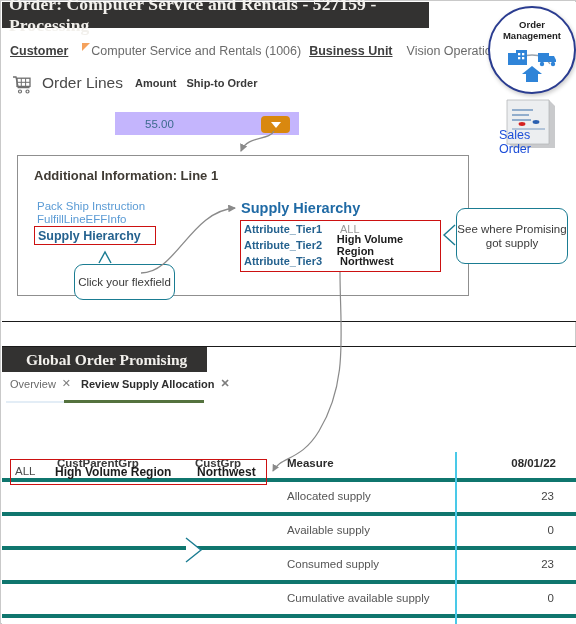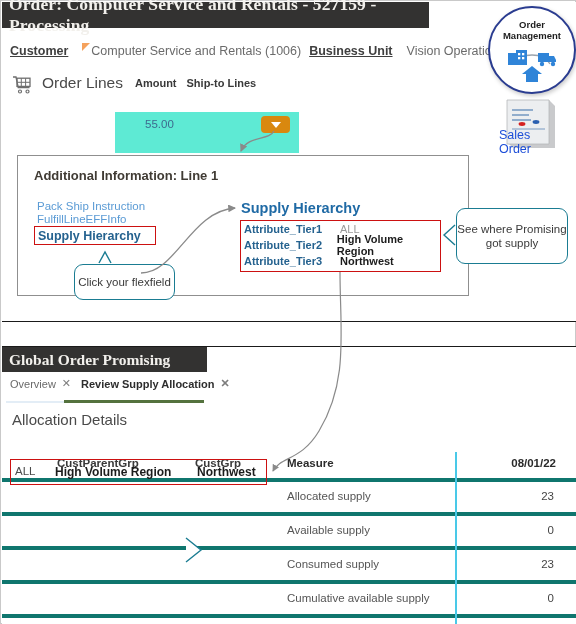--- a/index.html
+++ b/index.html
@@ -75,22 +75,22 @@
     margin-right: 12px;
   }
   #order-linesrow .ol-col {
     font-size: 11px; color: #3a3a3a; font-weight: 700;
     margin-right: 10px;
   }
 
   
   #amount-field {
     position: absolute; left: 113px; top: 110px;
-    width: 184px; height: 41px;
-    background: #5eead4;
+    width: 184px; height: 23px;
+    background: #c4b5fd;
   }
   #amount-value {
     position: absolute; left: 30px; top: 6px;
     font-size: 11.5px; color: #3d6b8e;
   }
   #amount-dropdown {
     position: absolute; right: 9px; top: 4px;
     width: 29px; height: 17px;
     background: #d9880f;
     border-radius: 4px;
@@ -211,21 +211,21 @@
   }
   #gop-titlebar {
     position: absolute; left: 0; top: 0;
     height: 25px; width: 205px;
     background: #333231;
     color: #f2f0ec;
     font-family: "Liberation Serif", serif;
     font-size: 15.5px;
     font-weight: 700;
     display: flex; align-items: center;
-    padding-left: 7px;
+    padding-left: 24px;
     box-sizing: border-box;
   }
   #gop-tabs {
     position: absolute; left: 6px; top: 30px;
     display: flex; align-items: flex-end;
   }
   .gop-tab {
     display: flex; align-items: center;
     padding: 0 8px 5px 2px;
     font-size: 11px; color: #6a6a6a;
@@ -314,21 +314,21 @@
           <rect x="5" y="4.2" width="13" height="8.2" fill="none" stroke="#6e6e6e" stroke-width="1.3"></rect>
           <line x1="9.3" y1="4.2" x2="9.3" y2="12.4" stroke="#6e6e6e" stroke-width="1"></line>
           <line x1="13.6" y1="4.2" x2="13.6" y2="12.4" stroke="#6e6e6e" stroke-width="1"></line>
           <line x1="5" y1="8.3" x2="18" y2="8.3" stroke="#6e6e6e" stroke-width="1"></line>
           <circle cx="8" cy="17.5" r="1.5" fill="none" stroke="#6e6e6e" stroke-width="1.2"></circle>
           <circle cx="15.5" cy="17.5" r="1.5" fill="none" stroke="#6e6e6e" stroke-width="1.2"></circle>
         </svg>
       </span>
       <span class="ol-title nowrap">Order Lines</span>
       <span class="ol-col nowrap">Amount</span>
-      <span class="ol-col nowrap">Ship-to Lines</span>
+      <span class="ol-col nowrap">Ship-to Order</span>
     </div>
 
     <div id="amount-field">
       <span id="amount-value">55.00</span>
       <span id="amount-dropdown">
         <span class="caret"></span>
       </span>
     </div>
 
     <div id="addl-info-box">
@@ -424,21 +424,20 @@
         <span class="x">✕</span>
       </div>
       <div class="gop-tab active">
         <span>Review Supply Allocation</span>
         <span class="x">✕</span>
       </div>
     </div>
     <div id="tab-underline-faint"></div>
     <div id="tab-underline"></div>
 
-    <div id="alloc-title">Allocation Details</div>
 
     <div id="alloc-table">
       <div id="alloc-header">
         <span class="hdr-cpg">CustParentGrp</span>
         <span class="hdr-cg">CustGrp</span>
         <span class="hdr-meas">Measure</span>
         <span class="hdr-date">08/01/22</span>
       </div>
 
       <div class="trow">

